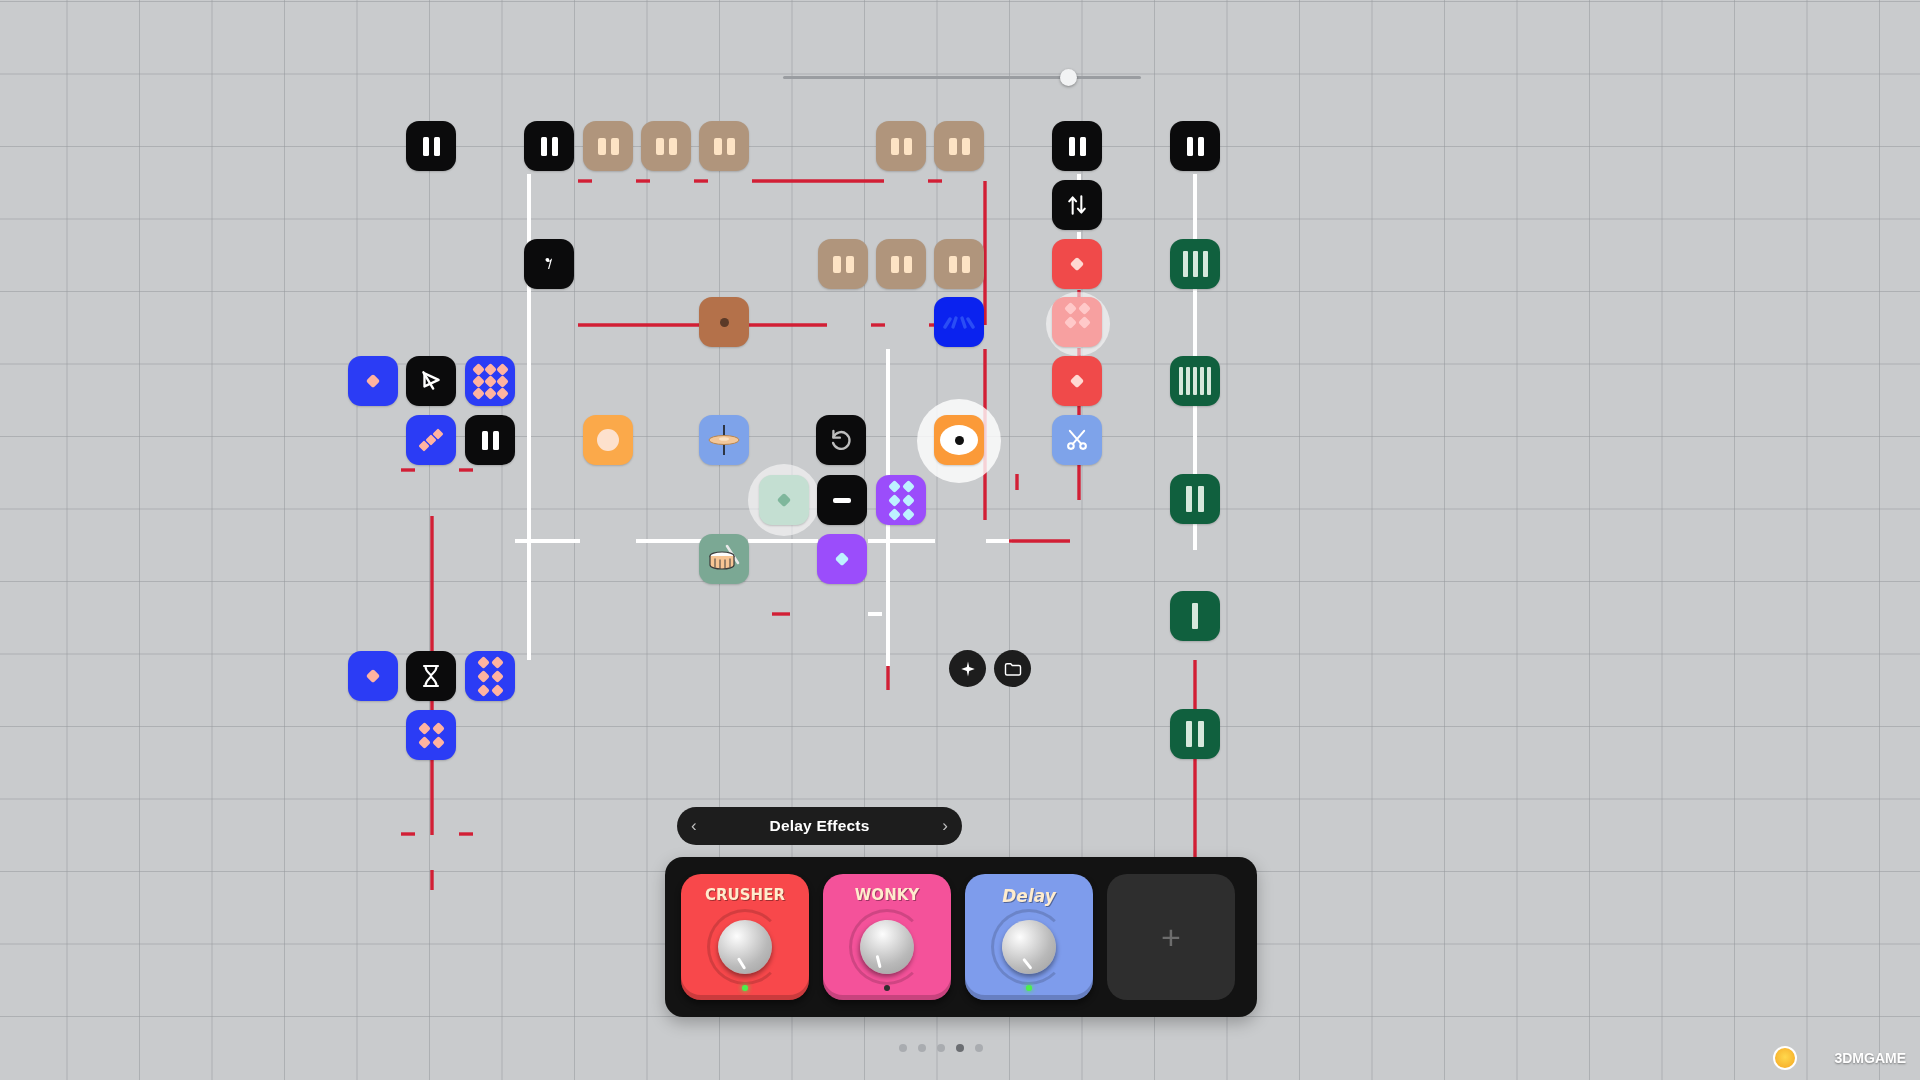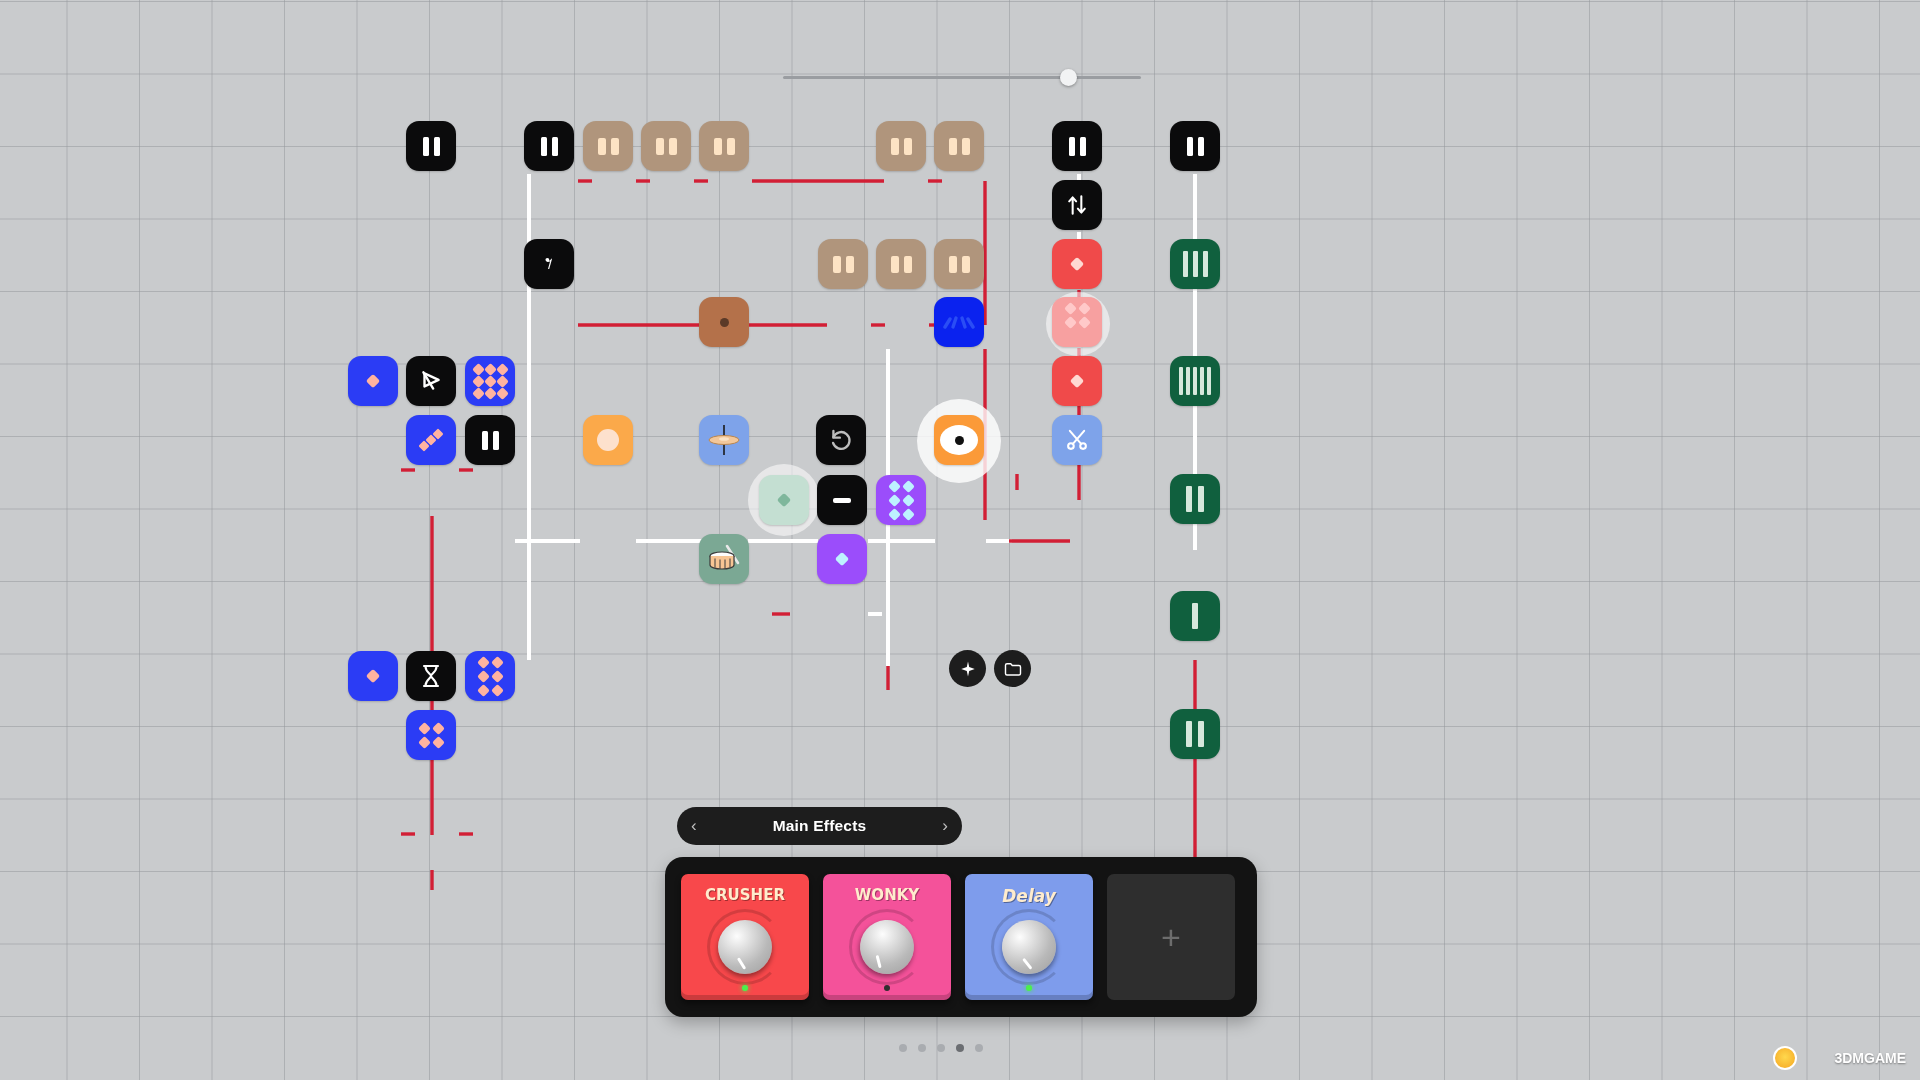--- a/index.html
+++ b/index.html
@@ -101,21 +101,21 @@
     background:#1d1d1d; display:flex; align-items:center; justify-content:center;
     color:#fff;
   }
   #rack {
     position:absolute; left:665px; top:857px; width:592px; height:160px;
     background:#131313; border-radius:18px;
     display:flex; align-items:center; gap:14px; padding:0 16px;
     box-shadow:0 6px 16px rgba(0,0,0,.25);
   }
   .pedal {
-    width:128px; height:126px; border-radius:7px; position:relative;
+    width:128px; height:126px; border-radius:20px; position:relative;
     box-shadow:inset 0 -5px 0 rgba(0,0,0,.18), 0 4px 6px rgba(0,0,0,.45);
   }
   .pedal .plabel {
     position:absolute; top:12px; left:0; right:0; text-align:center;
     font-size:15px; font-weight:bold; color:#ffeccd;
     text-shadow:1px 1px 0 rgba(0,0,0,.35);
     font-family:"DejaVu Sans", sans-serif;
   }
   .pedal .plabel.script { font-style:italic; font-size:17px; }
   .pedal .knob {
@@ -496,21 +496,21 @@
     <span class="dot-grid c2r3 diag" style="grid-template-rows:repeat(2,9px)">
       <span></span>
         <span></span>
         <span></span>
         <span></span>
     </span>
   </div>
 
   <div id="effbar">
     <span class="arrow">‹</span>
-    <span class="title">Main Effects</span>
+    <span class="title">Delay Effects</span>
     <span class="arrow">›</span>
   </div>
 
   <div class="roundbtn" style="left:949px;top:650px">
     <svg width="18" height="18" viewBox="0 0 24 24">
       <path d="M12 2 L13.6 9.2 L21 12 L13.6 14.8 L12 22 L10.4 14.8 L3 12 L10.4 9.2 Z" fill="#fff"></path>
     </svg>
   </div>
   <div class="roundbtn" style="left:994px;top:650px">
     <svg width="18" height="16" viewBox="0 0 24 20">

